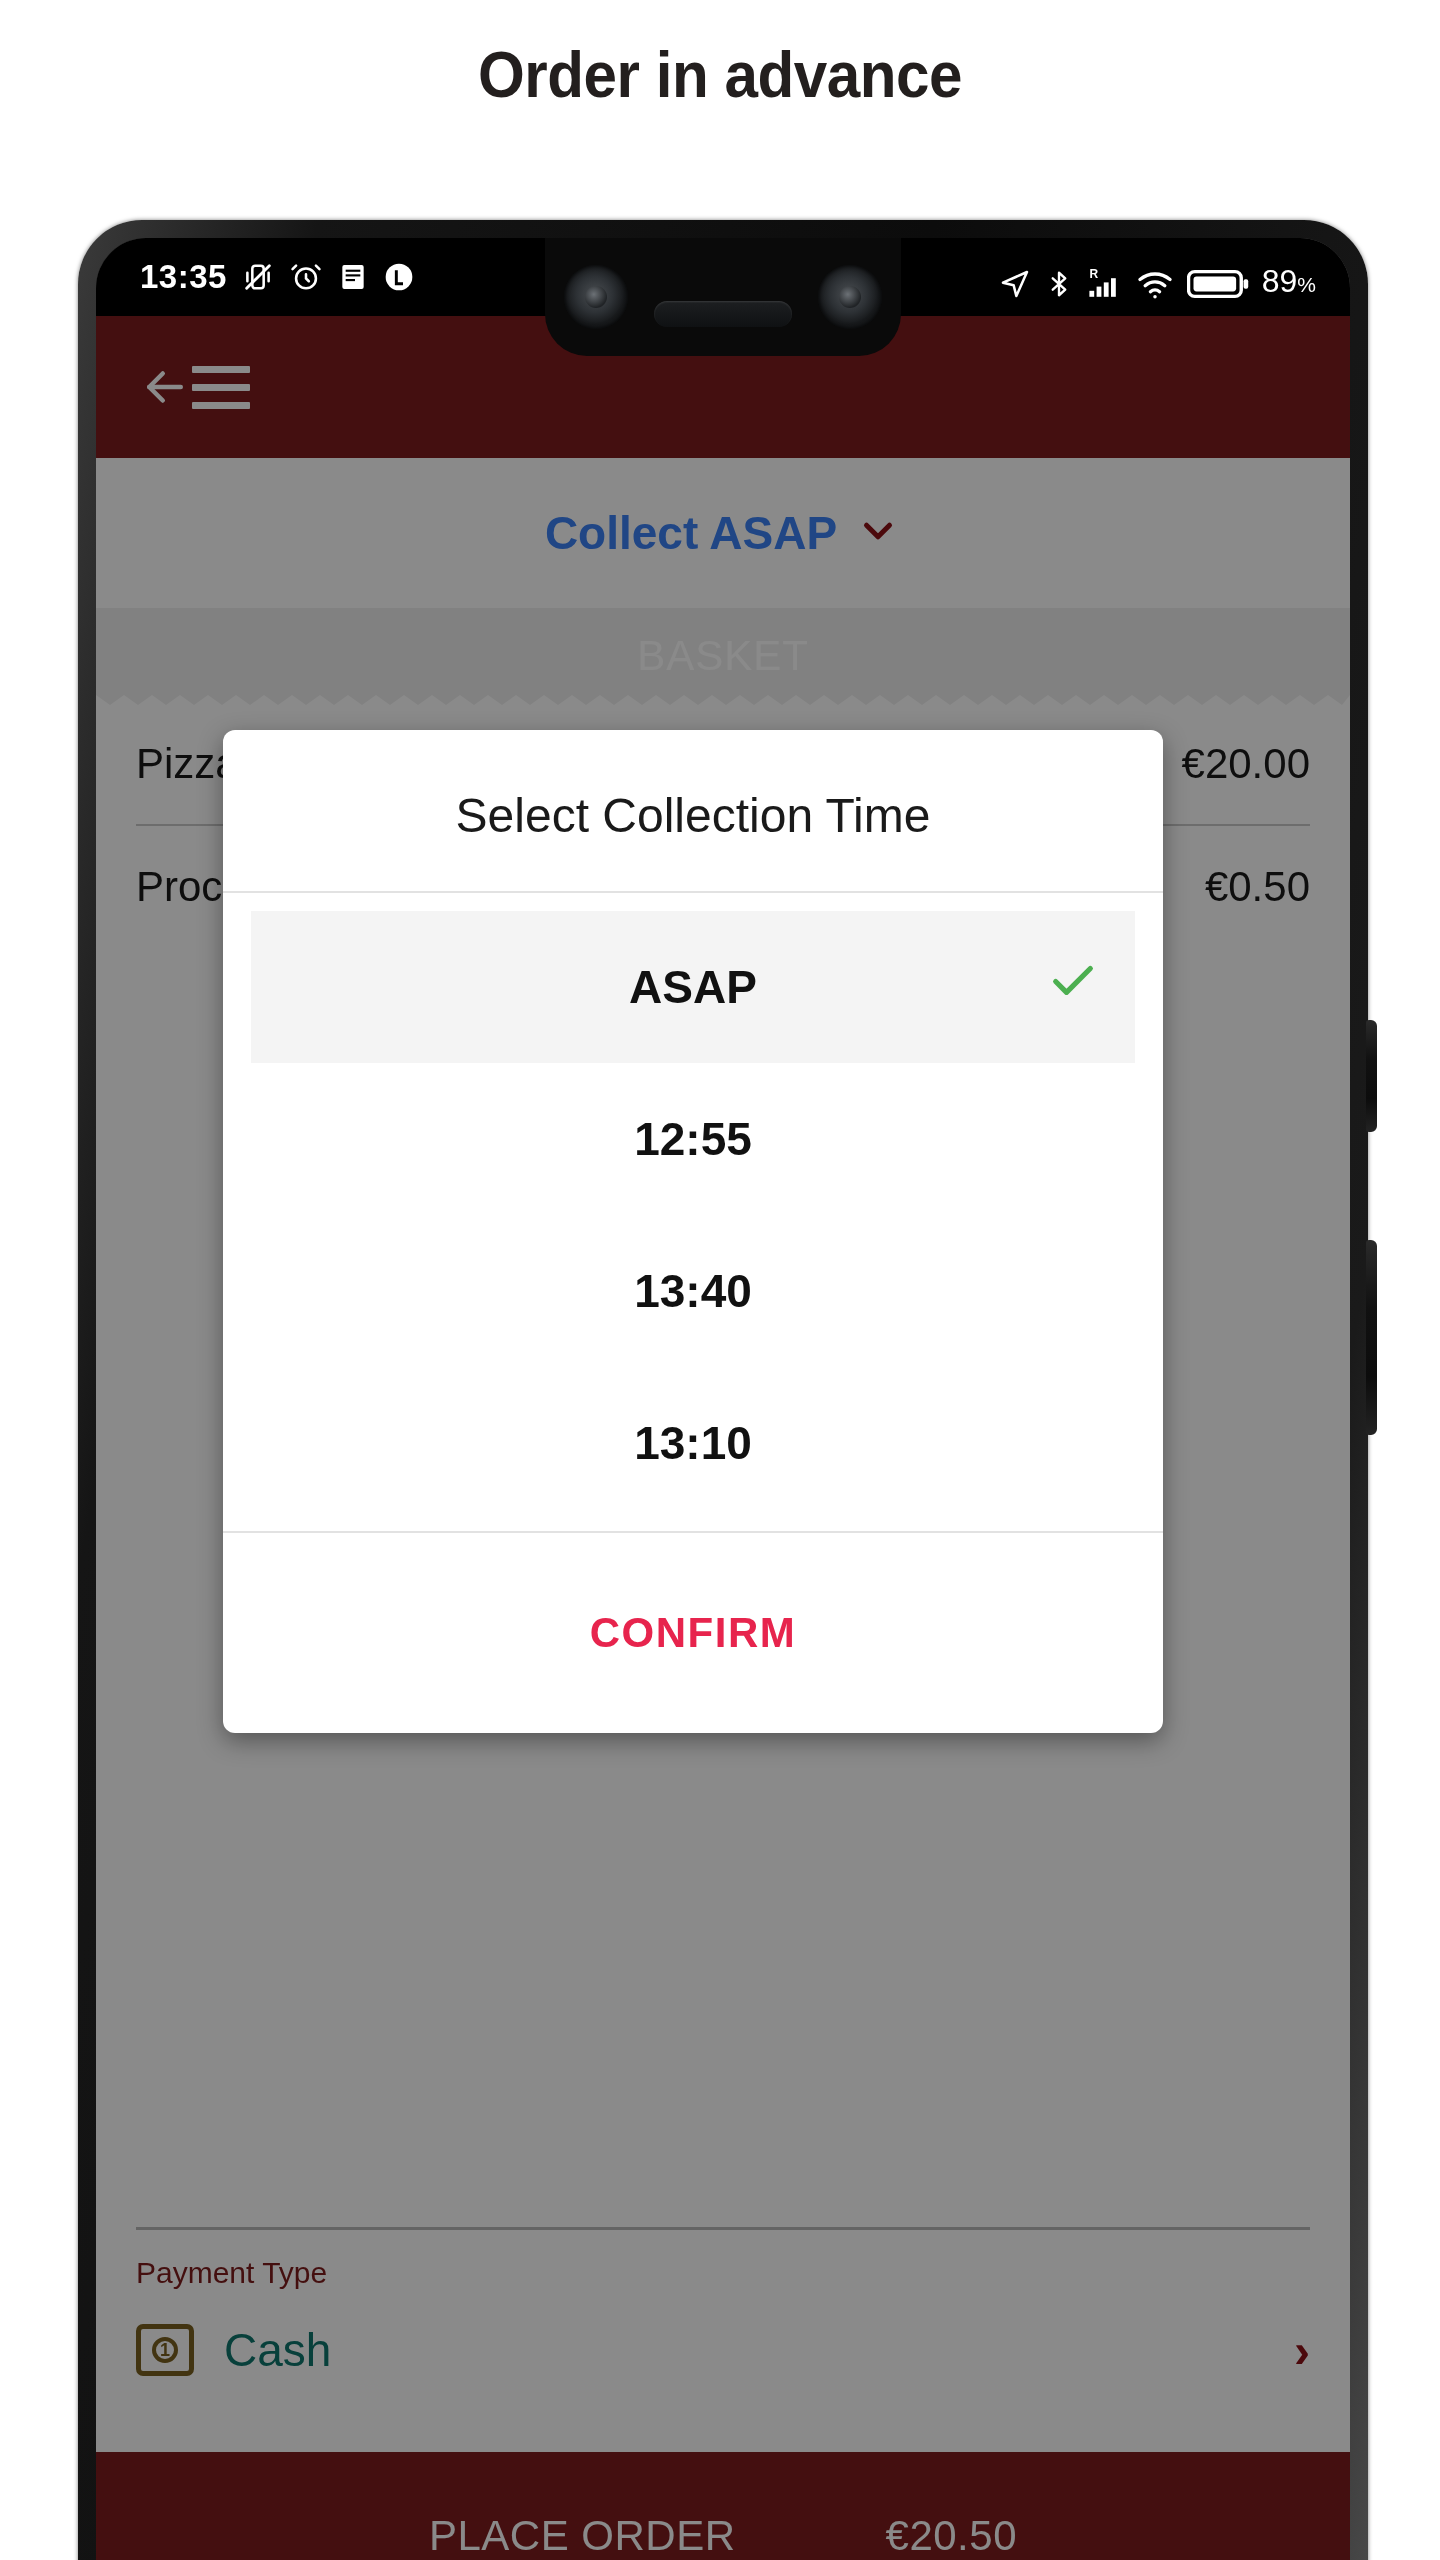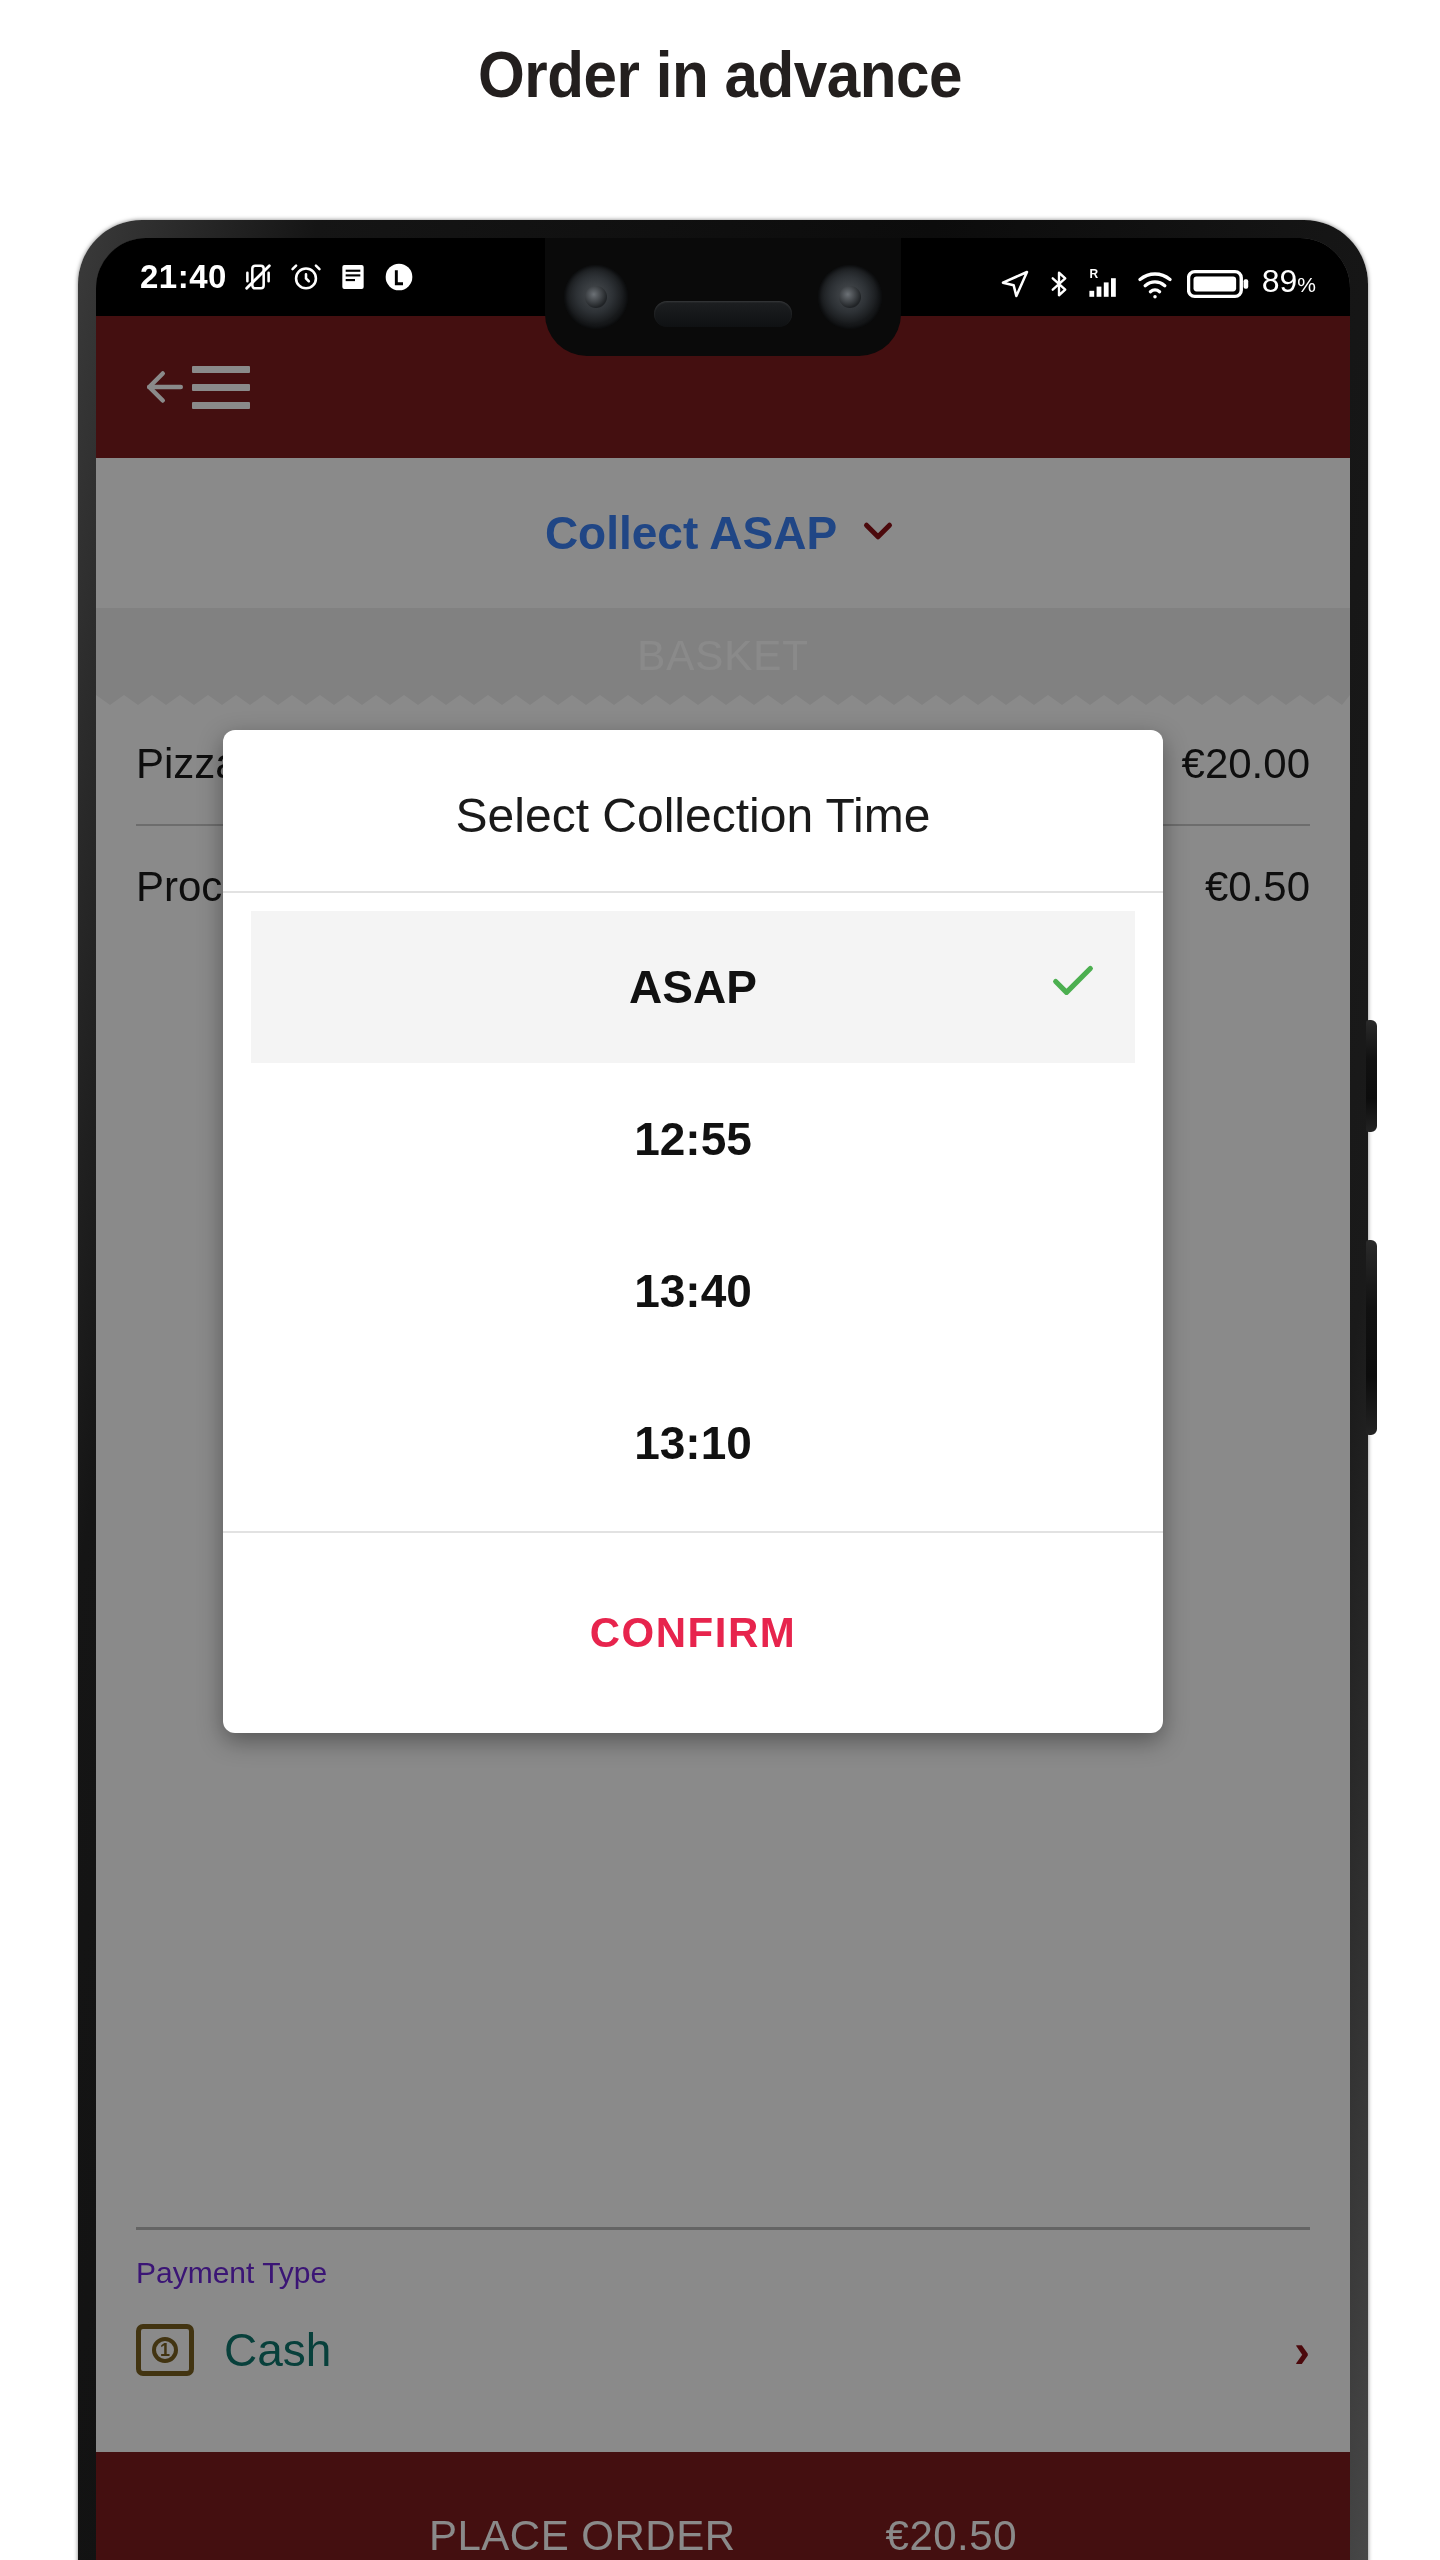--- a/index.html
+++ b/index.html
@@ -221,21 +221,21 @@
   .payment-section {
     position: absolute;
     left: 0; bottom: 218px;
     width: 100%;
     padding: 0 40px;
   }
   .payment-divider { height: 3px; background: #b9b9b9; }
   .payment-label {
     margin-top: 26px;
     font-size: 30px;
-    color: #6d28d9;
+    color: #7f1d1d;
     font-family: "Liberation Sans Narrow", "Liberation Sans", sans-serif;
   }
   .payment-row {
     display: flex;
     align-items: center;
     height: 104px;
     margin-top: 8px;
   }
   .cash-icon {
     width: 58px; height: 52px;
@@ -451,21 +451,21 @@
           </div>
 
           <div class="dialog-divider"></div>
           <div class="confirm-row">
             <span class="confirm-text">CONFIRM</span>
           </div>
         </div>
 
         <div class="statusbar">
           <div class="sb-left">
-            <span class="sb-time">21:40</span>
+            <span class="sb-time">13:35</span>
             <span class="ico">
               <svg viewBox="0 0 24 24" width="34" height="34" fill="none" stroke="#fff" stroke-width="1.8" stroke-linecap="round">
                 <rect x="8" y="4" width="8" height="16" rx="2"></rect>
                 <path d="M4.5 9v6M19.5 9v6"></path>
                 <path d="M4 20L20 4" stroke-width="2"></path>
               </svg>
             </span>
             <span class="ico">
               <svg viewBox="0 0 24 24" width="34" height="34" fill="none" stroke="#fff" stroke-width="1.8" stroke-linecap="round">
                 <circle cx="12" cy="13" r="7"></circle>

